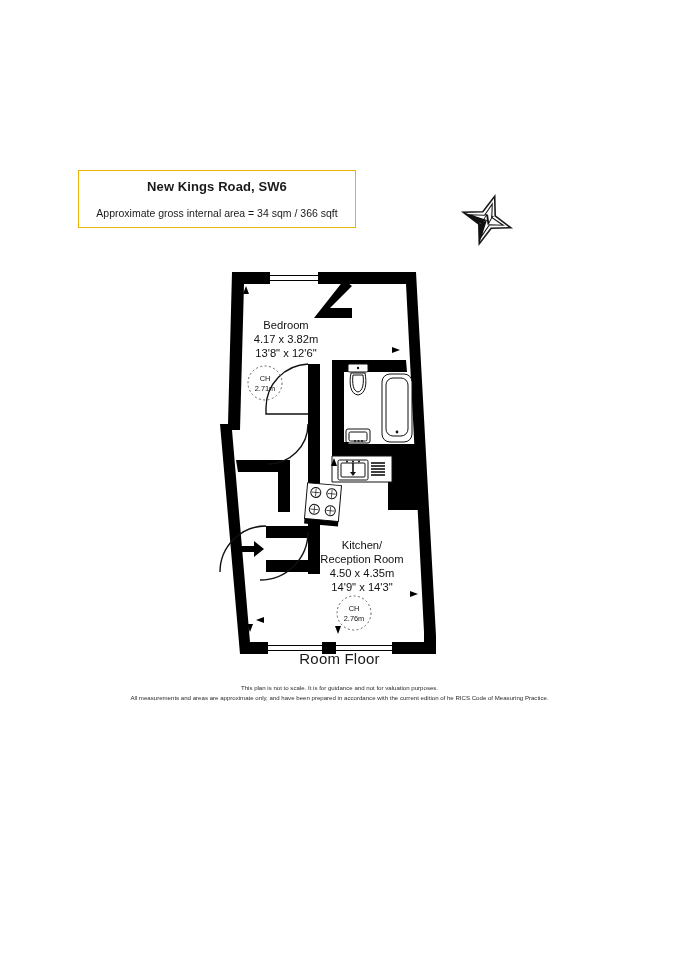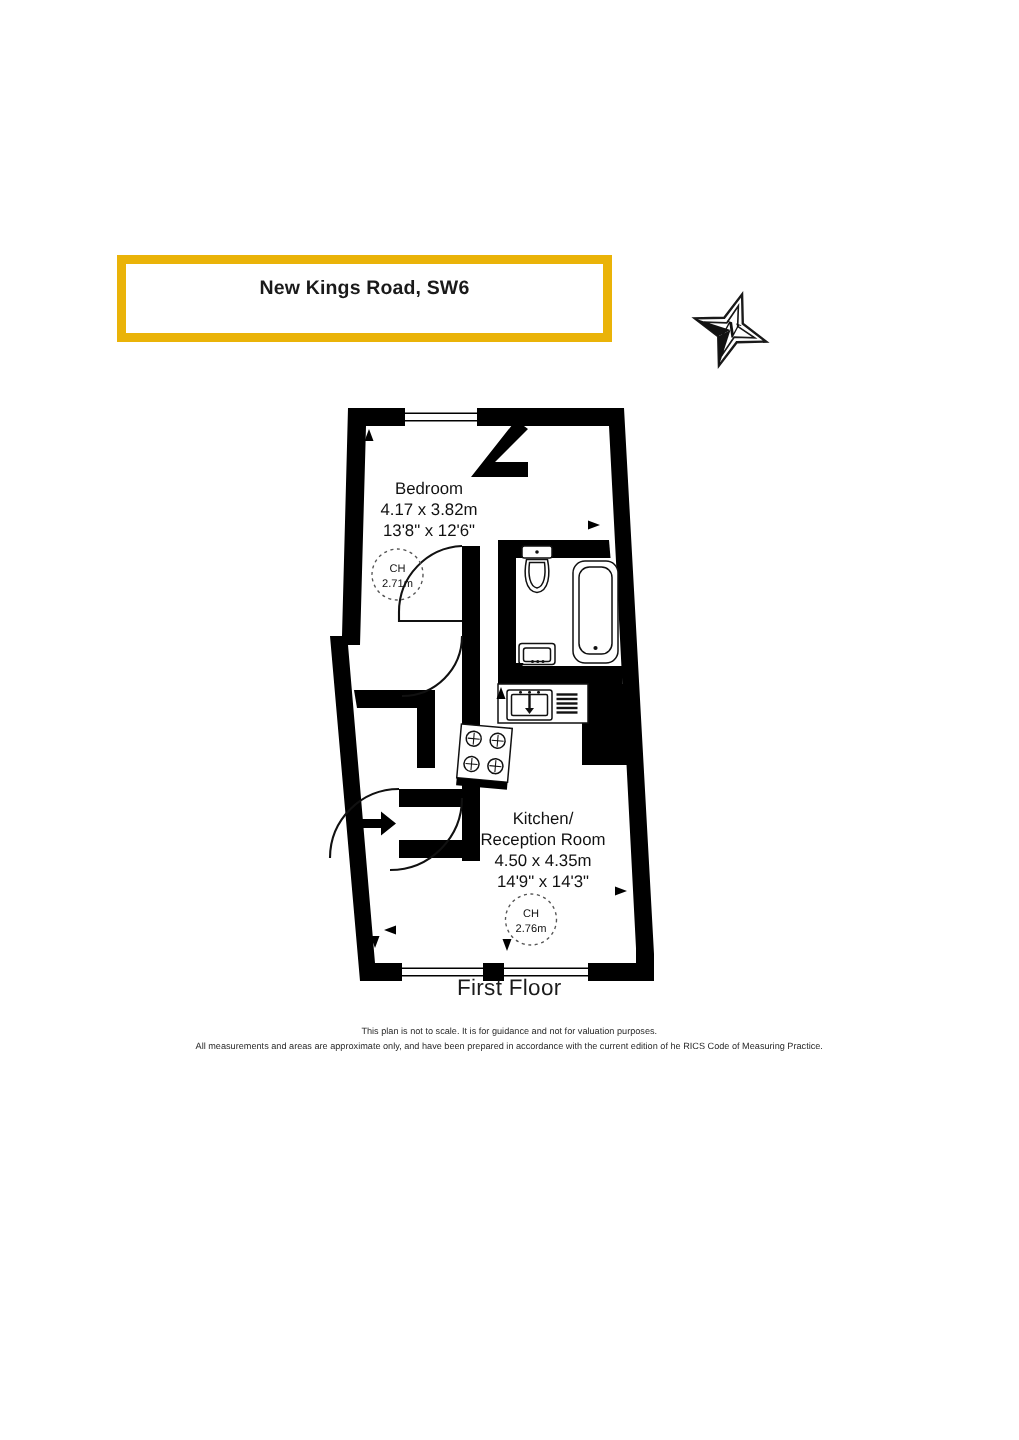--- a/index.html
+++ b/index.html
@@ -14,23 +14,23 @@
     font-family: "Liberation Sans", sans-serif;
     color: #1a1a1a;
     overflow: hidden;
   }
 
   
   #title-box {
     position: absolute;
     left: 78px;
     top: 170px;
-    width: 330px;
+    width: 278px;
     height: 58px;
-    border: 6px solid #eab308;
+    border: 1px solid #eab308;
     background: #ffffff;
     box-sizing: border-box;
   }
   #title-box .addr {
     position: absolute;
     left: 0; right: 0;
     top: 8px;
     text-align: center;
     font-size: 13px;
     font-weight: bold;
@@ -99,20 +99,21 @@
     font-family: "Liberation Sans", sans-serif;
     font-size: 7.4px;
     fill: #111111;
   }
 </style>
 </head>
 <body>
 
 <div id="title-box">
   <div class="addr">New Kings Road, SW6</div>
+  <div class="area">Approximate gross internal area = 34 sqm / 366 sqft</div>
 </div>
 
 <div id="compass">
   <svg viewBox="0 0 56 56" width="56" height="56" aria-hidden="true">
     <g transform="rotate(18 28 28)">
 
       <path d="M28 3 L34.5 21.5 L53 28 L34.5 34.5 L28 53 L21.5 34.5 L3 28 L21.5 21.5 Z" fill="#ffffff" stroke="#1a1a1a" stroke-width="1.6" stroke-linejoin="miter"></path>
 
       <path d="M28 11 L31.8 24.2 L45 28 L31.8 31.8 L28 45 L24.2 31.8 L11 28 L24.2 24.2 Z" fill="#ffffff" stroke="#1a1a1a" stroke-width="1.1" stroke-linejoin="miter"></path>
 
@@ -297,18 +298,18 @@
 
   <g>
     <circle cx="144" cy="349" r="17" fill="none" stroke="#555555" stroke-width="0.9" stroke-dasharray="2 2.4"></circle>
     <text class="ch-text" x="144" y="347" text-anchor="middle">CH</text>
     <text class="ch-text" x="144" y="357" text-anchor="middle">2.76m</text>
   </g>
 
 </svg>
 </div>
 
-<div id="floor-caption">First Floor</div>
+<div id="floor-caption">Room Floor</div>
 
 <div id="disclaimer">
   <div>This plan is not to scale. It is for guidance and not for valuation purposes.</div>
   <div>All measurements and areas are approximate only, and have been prepared in accordance with the current edition of he RICS Code of Measuring Practice.</div>
 </div>
 
 </body></html>

